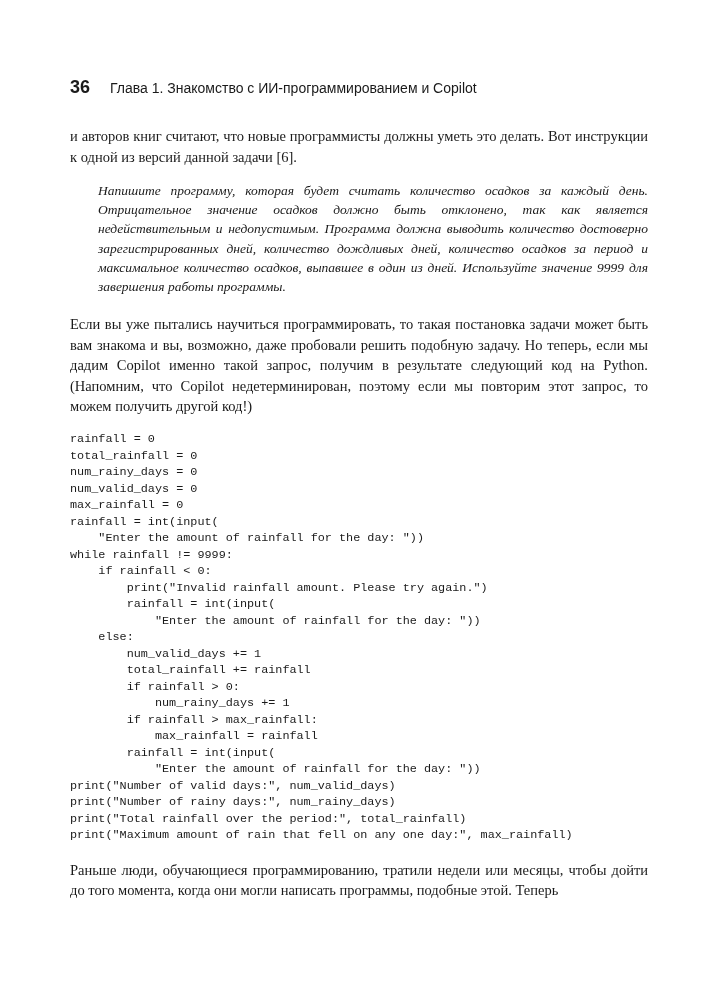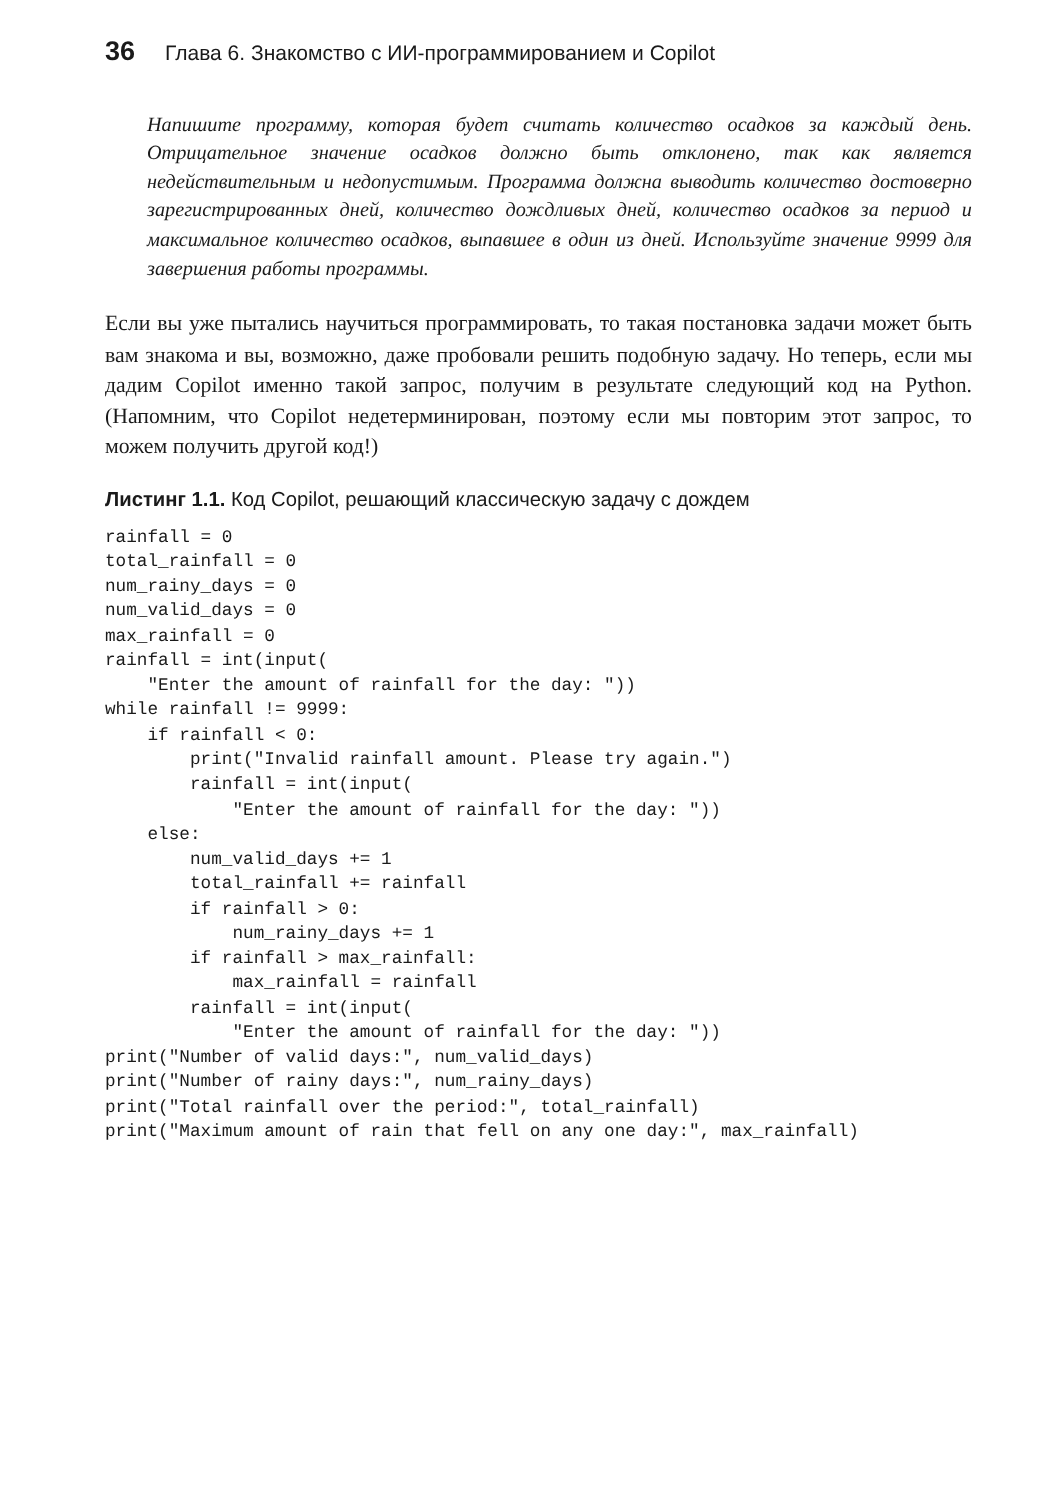--- a/index.html
+++ b/index.html
@@ -6,21 +6,21 @@
     margin: 0;
     padding: 0;
     background: #fff;
     font-family: Georgia, 'Times New Roman', serif;
     color: #1a1a1a;
   }
   .page {
     width: 708px;
     height: 1000px;
     box-sizing: border-box;
-    padding: 24px 60px 40px 70px;
+    padding: 77px 60px 40px 70px;
     position: relative;
   }
   .header {
     display: flex;
     align-items: baseline;
     gap: 20px;
     margin-bottom: 28px;
     font-family: Arial, Helvetica, sans-serif;
   }
   .page-num {
@@ -59,31 +59,29 @@
     white-space: pre;
   }
 </style>
 </head>
 <body>
 
 <div class="page">
 
   <div class="header">
     <span class="page-num">36</span>
-    <span class="chapter">Глава 6. Знакомство с ИИ-программированием и Copilot</span>
+    <span class="chapter">Глава 1. Знакомство с ИИ-программированием и Copilot</span>
   </div>
 
+  <p class="para">и авторов книг считают, что новые программисты должны уметь это делать. Вот инструкции к одной из версий данной задачи [6].</p>
 
   <p class="quote">Напишите программу, которая будет считать количество осадков за каждый день. Отрицательное значение осадков должно быть отклонено, так как является недействительным и недопустимым. Программа должна выводить количество достоверно зарегистрированных дней, количество дождливых дней, количество осадков за период и максимальное количество осадков, выпавшее в один из дней. Используйте значение 9999 для завершения работы программы.</p>
 
   <p class="para">Если вы уже пытались научиться программировать, то такая постановка задачи может быть вам знакома и вы, возможно, даже пробовали решить подобную задачу. Но теперь, если мы дадим Copilot именно такой запрос, получим в результате следующий код на Python. (Напомним, что Copilot недетерминирован, поэтому если мы повторим этот запрос, то можем получить другой код!)</p>
 
-  <p class="listing-caption">
-    <strong>Листинг 1.1.</strong><span> Код Copilot, решающий классическую задачу с дождем</span>
-  </p>
 
   <pre>rainfall = 0
 total_rainfall = 0
 num_rainy_days = 0
 num_valid_days = 0
 max_rainfall = 0
 rainfall = int(input(
     "Enter the amount of rainfall for the day: "))
 while rainfall != 9999:
     if rainfall &lt; 0:
@@ -98,14 +96,15 @@
         if rainfall &gt; max_rainfall:
             max_rainfall = rainfall
         rainfall = int(input(
             "Enter the amount of rainfall for the day: "))
 print("Number of valid days:", num_valid_days)
 print("Number of rainy days:", num_rainy_days)
 print("Total rainfall over the period:", total_rainfall)
 print("Maximum amount of rain that fell on any one day:", max_rainfall)</pre>
 
 
+  <p class="para">Раньше люди, обучающиеся программированию, тратили недели или месяцы, чтобы дойти до того момента, когда они могли написать программы, подобные этой. Теперь</p>
 
 </div>
 
 </body></html>

